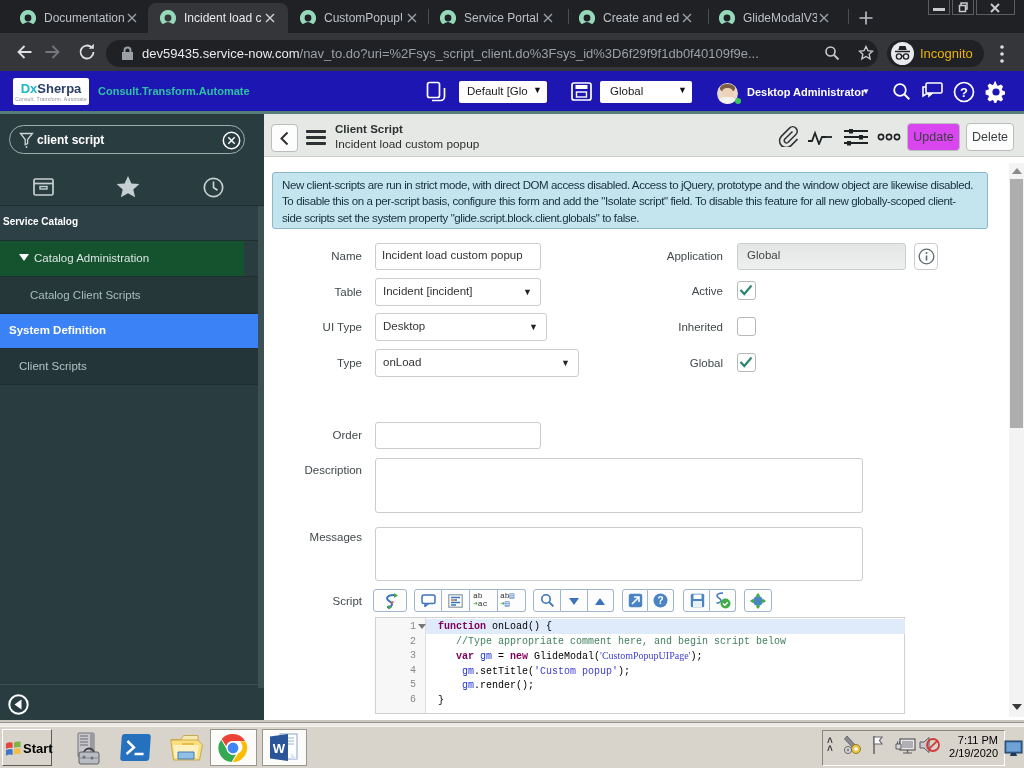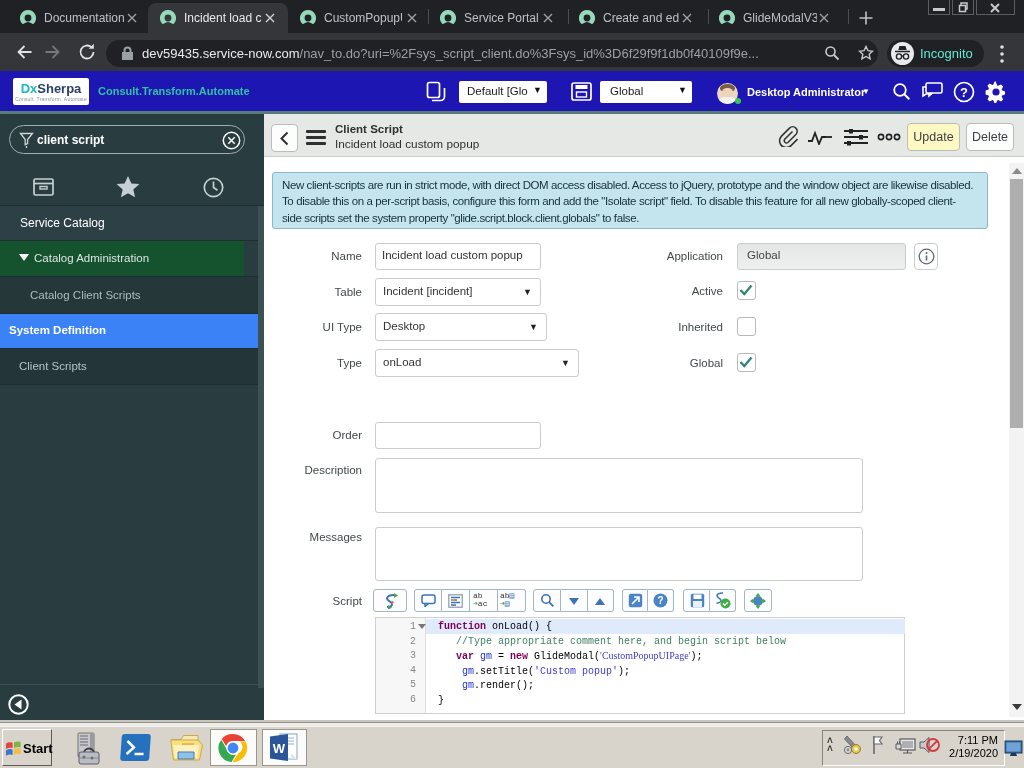--- a/index.html
+++ b/index.html
@@ -113,21 +113,21 @@
       </svg>
 
     <div class="abs" style="left:887px;top:7px;width:97px;height:27px;background:#202124;border-radius:13.5px;"></div>
     <div class="abs" style="left:891px;top:9px;width:23px;height:23px;background:#e8eaed;border-radius:50%;"></div>
     <svg class="abs" style="left:894px;top:13px;" width="17" height="15" viewBox="0 0 17 15">
         <path fill="#202124" d="M5.5 0h6l1.2 4H4.3zM1 4.8h15v1.4H1z"></path>
         <circle cx="5" cy="10.5" r="2.6" fill="none" stroke="#202124" stroke-width="1.4"></circle>
         <circle cx="12" cy="10.5" r="2.6" fill="none" stroke="#202124" stroke-width="1.4"></circle>
         <path stroke="#202124" stroke-width="1.2" d="M7.6 10h1.8"></path>
       </svg>
-    <div class="abs" style="left:920px;top:13px;font-size:13px;color:#5eead4;">Incognito</div>
+    <div class="abs" style="left:920px;top:13px;font-size:13px;color:#eab308;">Incognito</div>
 
     <svg class="abs" style="left:999px;top:11px;" width="6" height="20" viewBox="0 0 6 20">
         <circle cx="3" cy="3" r="1.8" fill="#dfe1e5"></circle>
         <circle cx="3" cy="10" r="1.8" fill="#dfe1e5"></circle>
         <circle cx="3" cy="17" r="1.8" fill="#dfe1e5"></circle>
       </svg>
   </div>
 
   <div class="abs" id="snheader" style="left:0;top:71px;width:1024px;height:40px;background:#1d16b3;">
 
@@ -213,21 +213,21 @@
     <svg class="abs" style="left:116px;top:62px;" width="24" height="23" viewBox="0 0 24 23">
         <path fill="#c6d0d2" d="M12 0l3.4 7.4 8 .7-6.1 5.3 1.8 7.9L12 17.2l-7.1 4.1 1.8-7.9L.6 8.1l8-.7z"></path>
       </svg>
     <svg class="abs" style="left:203px;top:63px;" width="21" height="21" viewBox="0 0 21 21">
         <circle cx="10.5" cy="10.5" r="9.2" fill="none" stroke="#c6d0d2" stroke-width="1.7"></circle>
         <path fill="none" stroke="#c6d0d2" stroke-width="1.7" d="M10.5 4.5v6l4 2.7"></path>
       </svg>
 
     <div class="abs" style="left:0;top:91px;width:264px;height:1px;background:#1e2e31;"></div>
     <div class="abs" style="left:0;top:92px;width:264px;height:34px;background:#2d4046;">
-      <div class="abs" style="left:20px;top:10px;font-size:12px;font-weight:normal;color:#ffffff;">Service Catalog</div>
+      <div class="abs" style="left:3px;top:10px;font-size:10px;font-weight:bold;color:#ffffff;">Service Catalog</div>
     </div>
     <div class="abs" style="left:0;top:126px;width:264px;height:1px;background:#1e2e31;"></div>
     <div class="abs" style="left:0;top:127px;width:244px;height:35px;background:#14532d;padding-left:28px;">
       <div class="abs" style="left:19px;top:13px;width:0;height:0;border-left:5.5px solid transparent;border-right:5.5px solid transparent;border-top:7.5px solid #ffffff;"></div>
       <div class="abs" style="left:34px;top:11px;font-size:11.5px;color:#dbe4e5;">Catalog Administration</div>
     </div>
     <div class="abs" style="left:0;top:162px;width:264px;height:1px;background:#1e2e31;"></div>
     <div class="abs" style="left:0;top:163px;width:264px;height:36px;background:#253739;">
       <div class="abs" style="left:30px;top:12px;font-size:11.5px;color:#a9bcbf;">Catalog Client Scripts</div>
     </div>
@@ -272,21 +272,21 @@
           <path stroke="#1f2223" stroke-width="1.8" d="M0 3h24M0 9h24M0 15h24"></path>
           <rect x="5" y="1" width="4" height="4.5" fill="#1f2223"></rect>
           <rect x="15" y="7" width="4" height="4.5" fill="#1f2223"></rect>
           <rect x="3" y="13" width="4" height="4.5" fill="#1f2223"></rect>
         </svg>
       <svg class="abs" style="left:613px;top:19px;" width="24" height="8" viewBox="0 0 24 8">
           <circle cx="4" cy="4" r="2.6" fill="none" stroke="#1f2223" stroke-width="1.6"></circle>
           <circle cx="12" cy="4" r="2.6" fill="none" stroke="#1f2223" stroke-width="1.6"></circle>
           <circle cx="20" cy="4" r="2.6" fill="none" stroke="#1f2223" stroke-width="1.6"></circle>
         </svg>
-      <div class="abs" style="left:643px;top:9px;width:53px;height:28px;background:#fef9c3;border:1px solid #b9bdbc;border-radius:4px;text-align:center;line-height:26px;font-size:12.5px;color:#3b3f41;">Update</div>
+      <div class="abs" style="left:643px;top:9px;width:53px;height:28px;background:#d946ef;border:1px solid #b9bdbc;border-radius:4px;text-align:center;line-height:26px;font-size:12.5px;color:#3b3f41;">Update</div>
       <div class="abs" style="left:702px;top:9px;width:48px;height:28px;background:#fdfdfd;border:1px solid #b9bdbc;border-radius:4px;text-align:center;line-height:26px;font-size:12.5px;color:#3b3f41;">Delete</div>
     </div>
 
     <div class="abs" style="left:8px;top:58px;width:716px;height:57px;background:#c4e4ee;border:1px solid #8bb9c9;border-radius:3px;padding:4px 9px;font-size:11.5px;letter-spacing:-0.4px;color:#17303c;line-height:16.3px;white-space:nowrap;overflow:hidden;">New client-scripts are run in strict mode, with direct DOM access disabled. Access to jQuery, prototype and the window object are likewise disabled.<br>To disable this on a per-script basis, configure this form and add the "Isolate script" field. To disable this feature for all new globally-scoped client-<br>side scripts set the system property "glide.script.block.client.globals" to false.</div>
 
     <div class="abs" style="left:8px;top:136px;width:90px;text-align:right;font-size:11.5px;color:#41494b;">Name</div>
     <div class="abs" style="left:8px;top:172px;width:90px;text-align:right;font-size:11.5px;color:#41494b;">Table</div>
     <div class="abs" style="left:8px;top:207px;width:90px;text-align:right;font-size:11.5px;color:#41494b;">UI Type</div>
     <div class="abs" style="left:8px;top:243px;width:90px;text-align:right;font-size:11.5px;color:#41494b;">Type</div>
 

